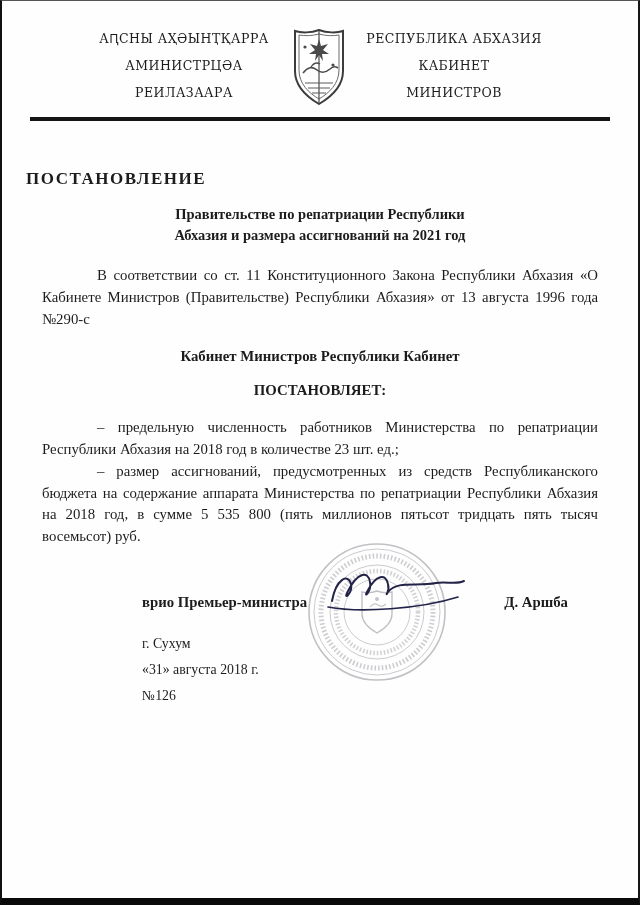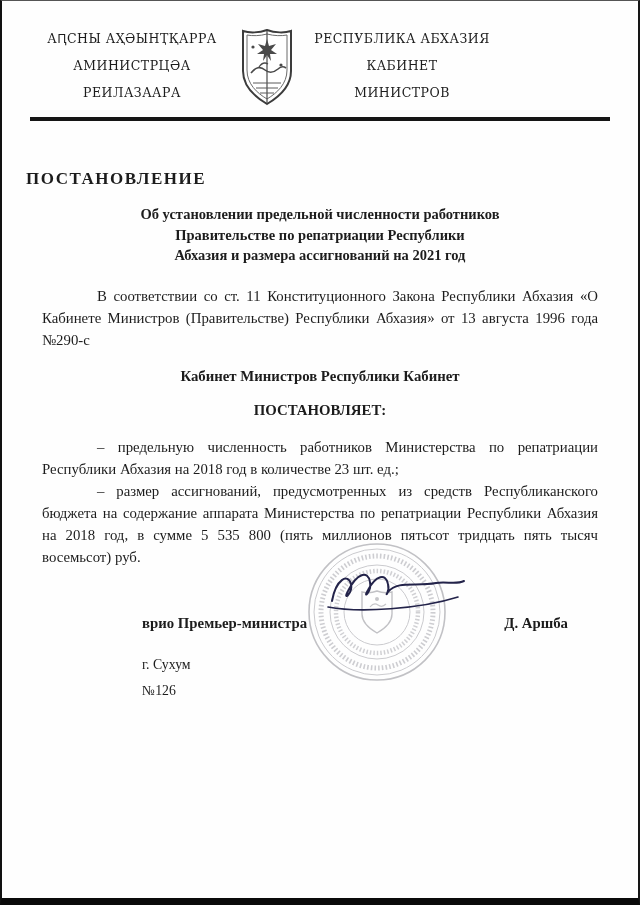--- a/index.html
+++ b/index.html
@@ -12,21 +12,21 @@
     border-left:2px solid #111;
     border-right:2px solid #161616;
     border-top:1px solid #555;
     border-bottom:7px solid #0a0a0a;
     overflow:hidden;
     font-family:"Liberation Serif","DejaVu Serif",serif;
     color:#1c1c1c;
   }
   
   .header{
-    display:flex;justify-content:flex-start;align-items:flex-start;
+    display:flex;justify-content:center;align-items:flex-start;
     padding:24px 32px 0 30px;
   }
   .header-col{
     width:200px;text-align:center;
     font-size:12.5px;letter-spacing:.5px;line-height:27px;
     font-family:"DejaVu Serif","Liberation Serif",serif;
   }
   .emblem-wrap{width:70px;display:flex;justify-content:center;padding-top:2px;}
   .rule{height:4px;background:#151515;margin:10px 28px 0 28px;}
   
@@ -105,21 +105,20 @@
       <div>КАБИНЕТ</div>
       <div>МИНИСТРОВ</div>
     </div>
   </div>
 
   <div class="rule"></div>
 
   <div class="title">ПОСТАНОВЛЕНИЕ</div>
 
   <div class="subtitle">
-    <div>Об установлении предельной численности работников</div>
     <div>Правительстве по репатриации Республики</div>
     <div>Абхазия и размера ассигнований на 2021 год</div>
   </div>
 
   <p class="para">В соответствии со ст. 11 Конституционного Закона Республики Абхазия «О Кабинете Министров (Правительстве) Республики Абхазия» от 13 августа 1996 года №290-с</p>
 
   <div class="center-bold">Кабинет Министров Республики Кабинет</div>
   <div class="center-bold">ПОСТАНОВЛЯЕТ:</div>
 
   <div class="body-block">
@@ -145,16 +144,17 @@
     <path d="M4,40 C36,46 96,42 134,30" fill="none" stroke="#23234a" stroke-width="1.6" stroke-linecap="round"></path>
   </svg>
 
   <div class="sign-row">
     <span>врио Премьер-министра</span>
     <span>Д. Аршба</span>
   </div>
 
   <div class="footer">
     <div>г. Сухум</div>
+    <div>«31» августа 2018 г.</div>
     <div>№126</div>
   </div>
 
 </div>
 
 </body></html>

